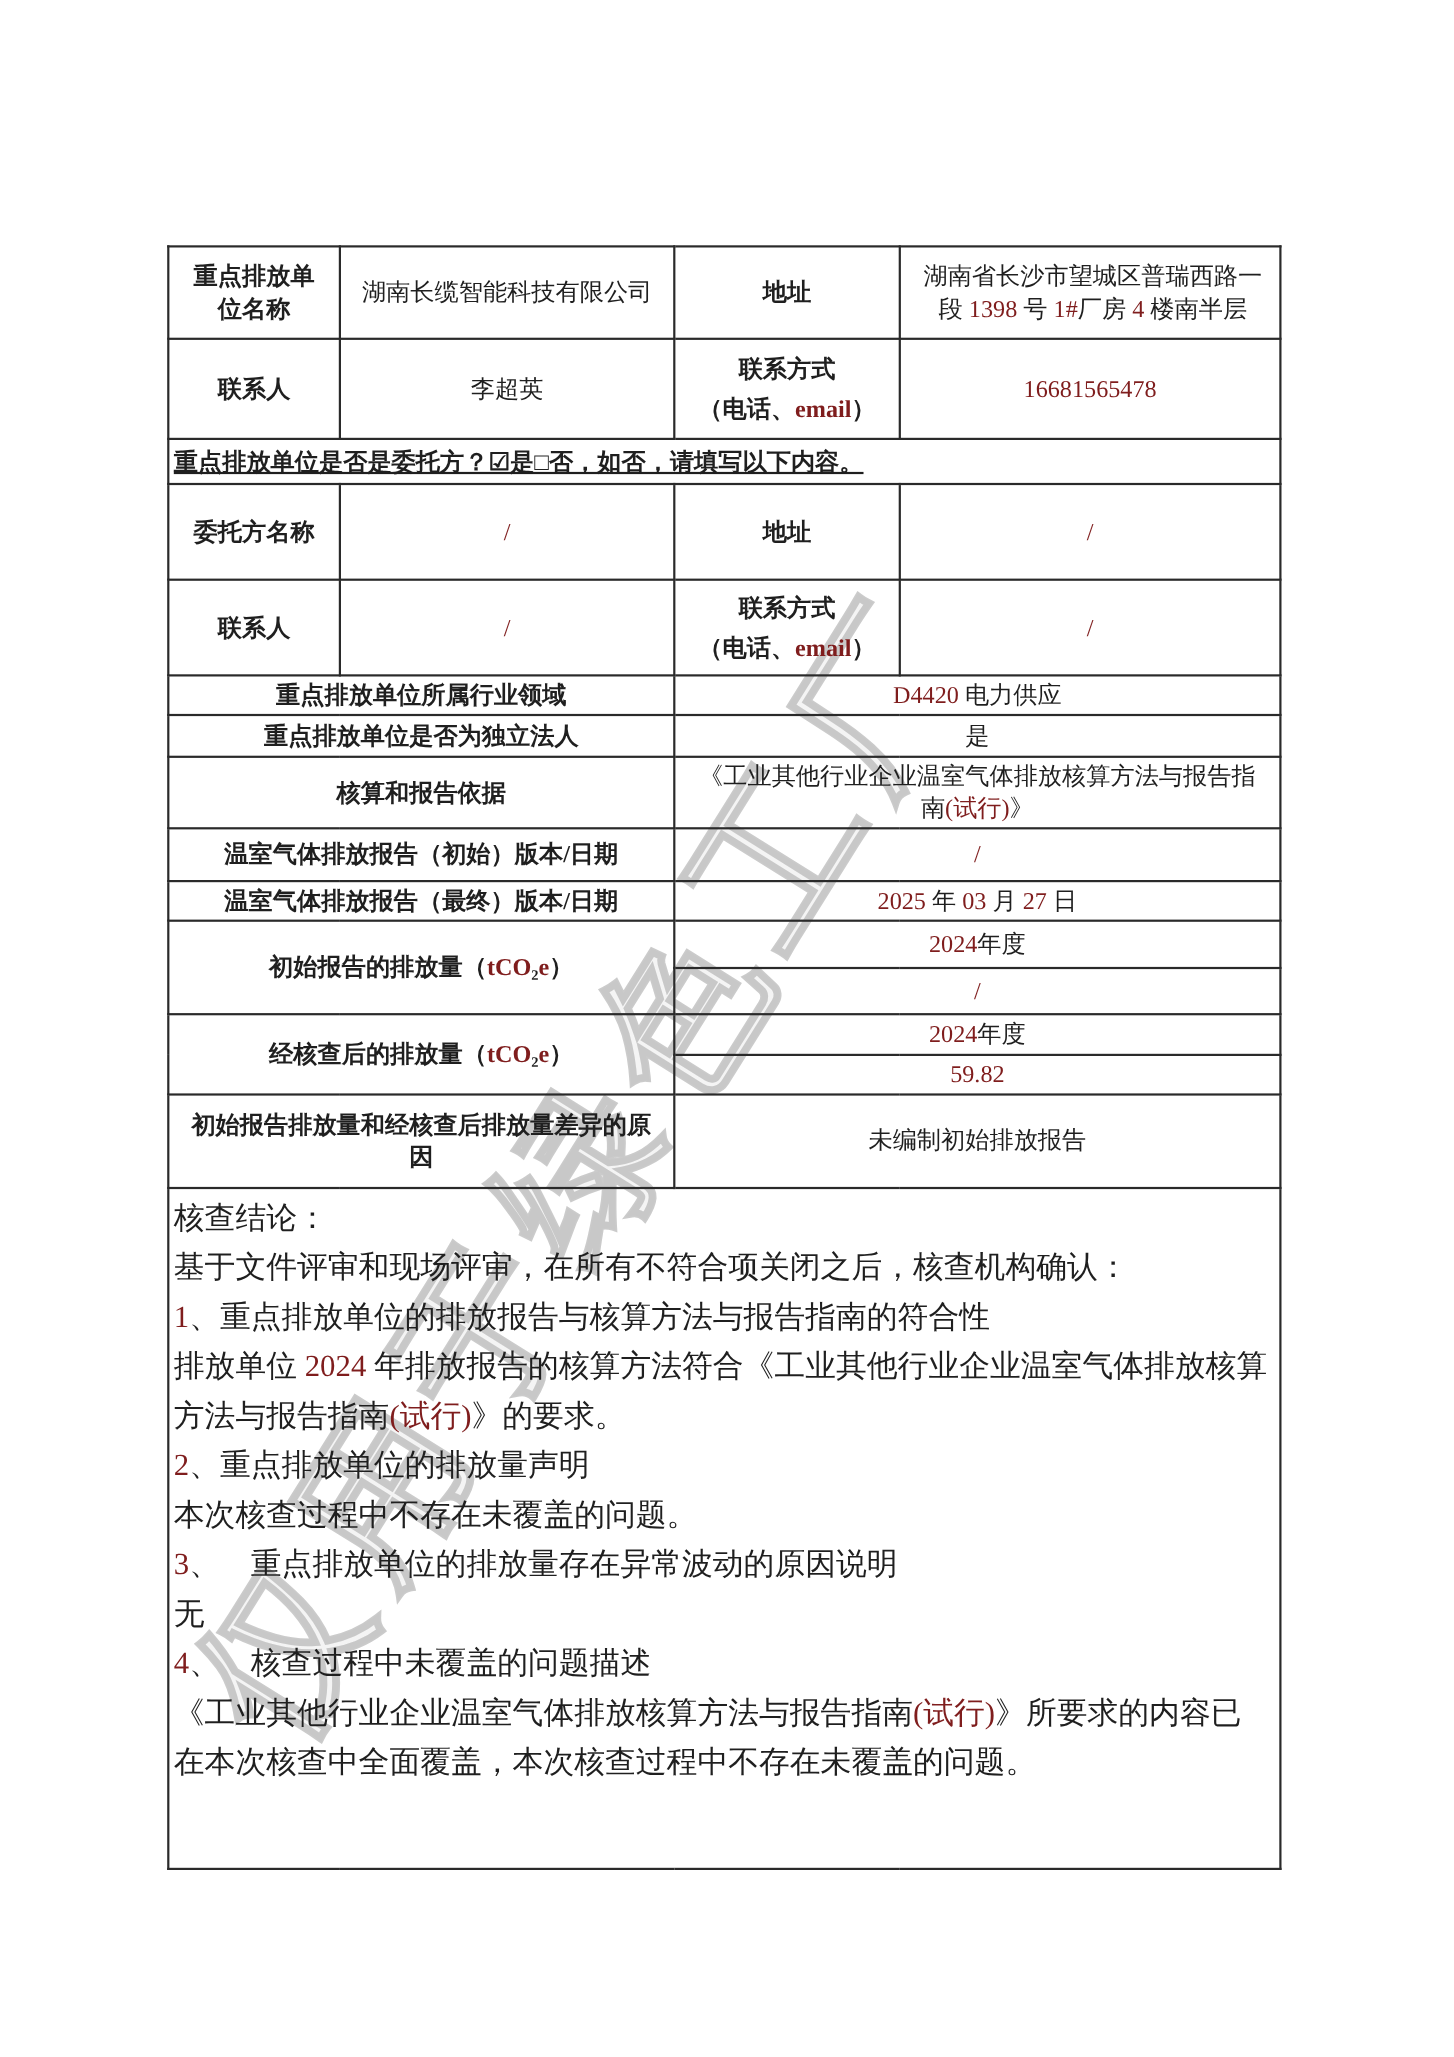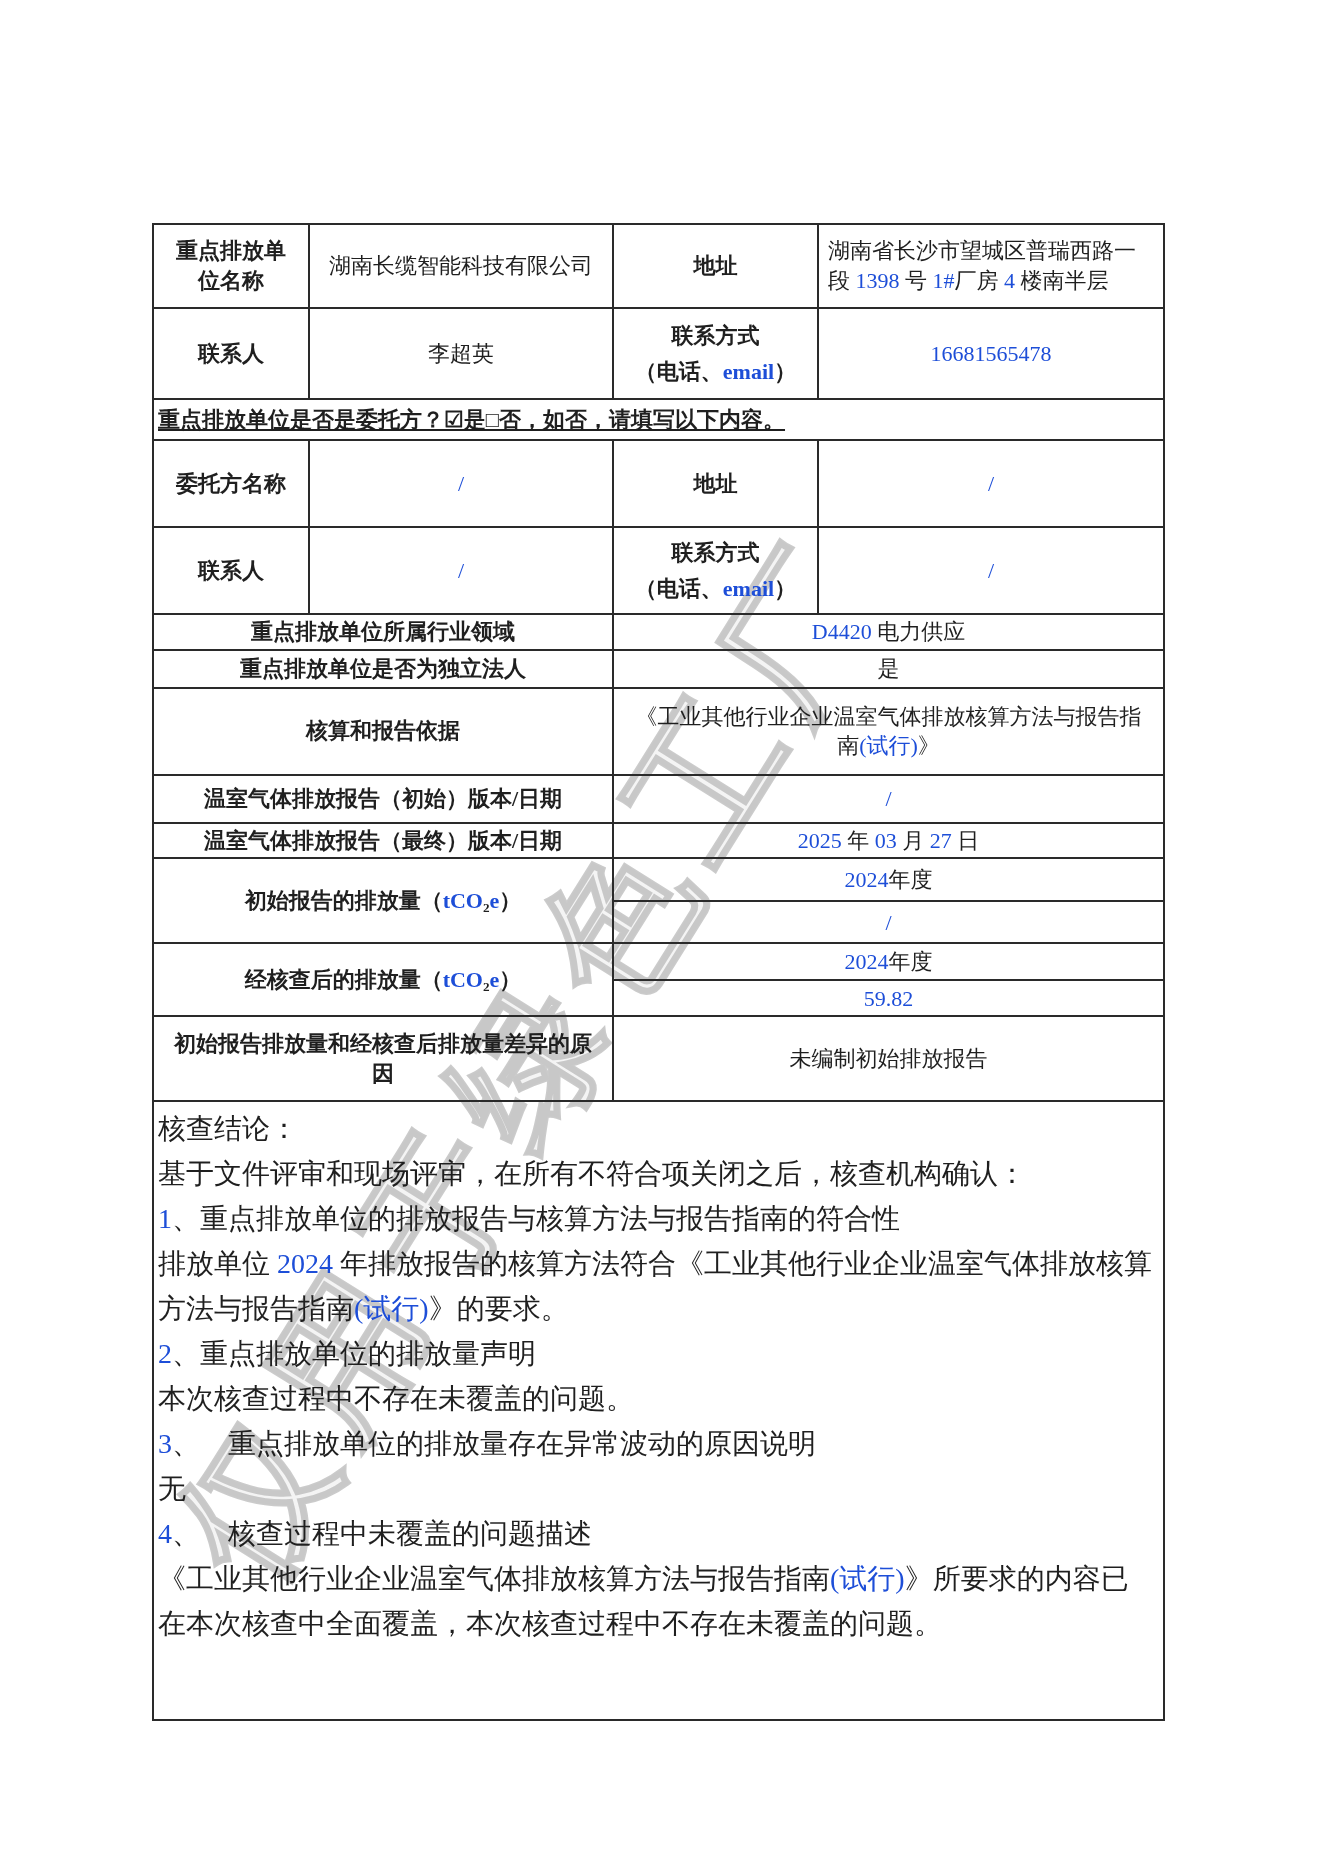--- a/index.html
+++ b/index.html
@@ -29,25 +29,25 @@
     font-size:22px;line-height:1.35;
   }
   td{
     border:2px solid #2a2a2a;padding:2px 6px;
     text-align:center;vertical-align:middle;overflow:hidden;
     word-break:break-all;
   }
   td.lbl{font-weight:bold;}
   .pre{white-space:pre-line;}
   td.qrow{text-align:left;padding-left:4px;font-weight:bold;text-decoration:underline;}
-  td.addr{text-align:left;padding-left:9px;padding-right:4px;}
+  td.addr{text-align:center;padding-left:9px;padding-right:4px;}
   td.wide-lh{line-height:1.6;}
   td.concl{vertical-align:top;text-align:left;padding:4px 8px 4px 4px;}
   td.concl p{margin:0;line-height:45px;font-size:28px;}
-  .lat{font-family:"Liberation Serif",serif;color:#1d4ed8;}
+  .lat{font-family:"Liberation Serif",serif;color:#7f1d1d;}
 </style>
 </head>
 <body>
 
 <div class="page">
 
   <div class="watermark">仅用于绿色工厂</div>
 
 
   <table class="main">
@@ -98,21 +98,21 @@
     <tr style="height:28px">
       <td class="lbl" colspan="2">重点排放单位所属行业领域</td>
       <td colspan="2"><span class="lat">D4420 </span>电力供应</td>
     </tr>
 
     <tr style="height:38px">
       <td class="lbl" colspan="2">重点排放单位是否为独立法人</td>
       <td colspan="2">是</td>
     </tr>
 
-    <tr style="height:87px">
+    <tr style="height:65px">
       <td class="lbl" colspan="2">核算和报告依据</td>
       <td class="pre" colspan="2">《工业其他行业企业温室气体排放核算方法与报告指
 南<span class="lat">(试行)</span>》</td>
     </tr>
 
     <tr style="height:48px">
       <td class="lbl" colspan="2">温室气体排放报告（初始）版本/日期</td>
       <td colspan="2"><span class="lat">/</span></td>
     </tr>
 

